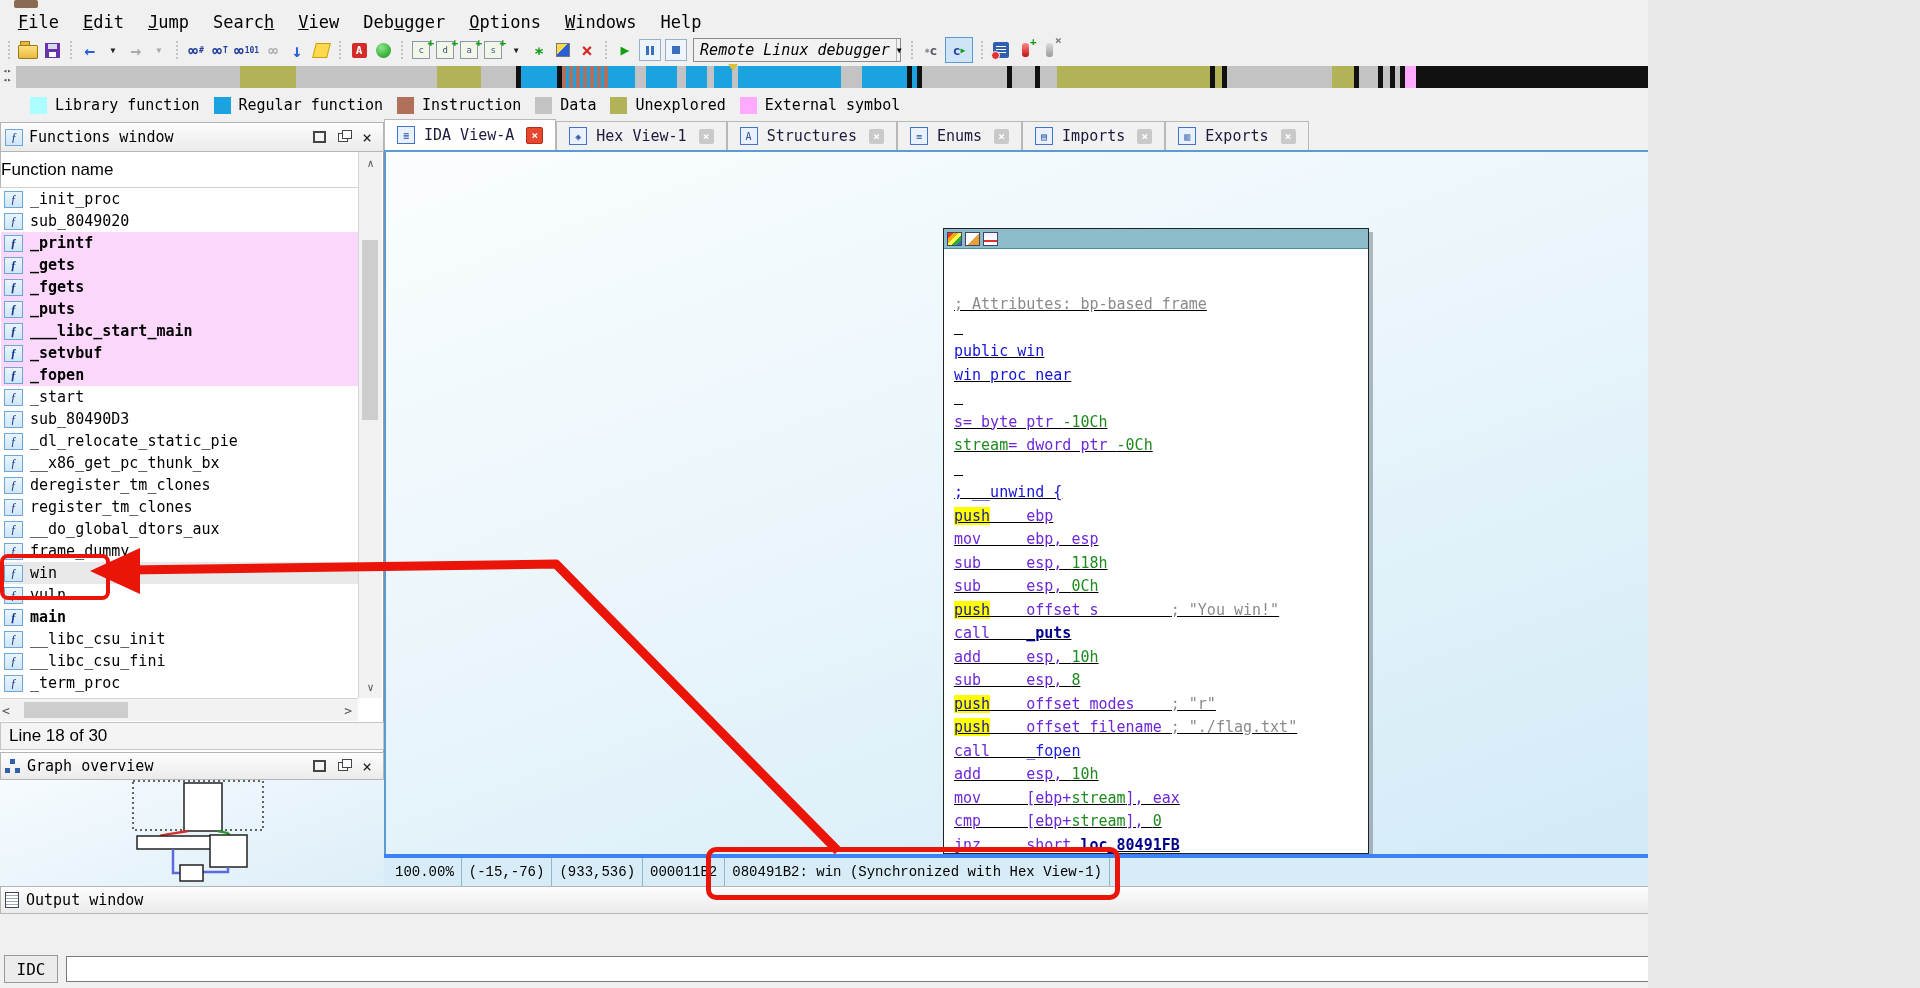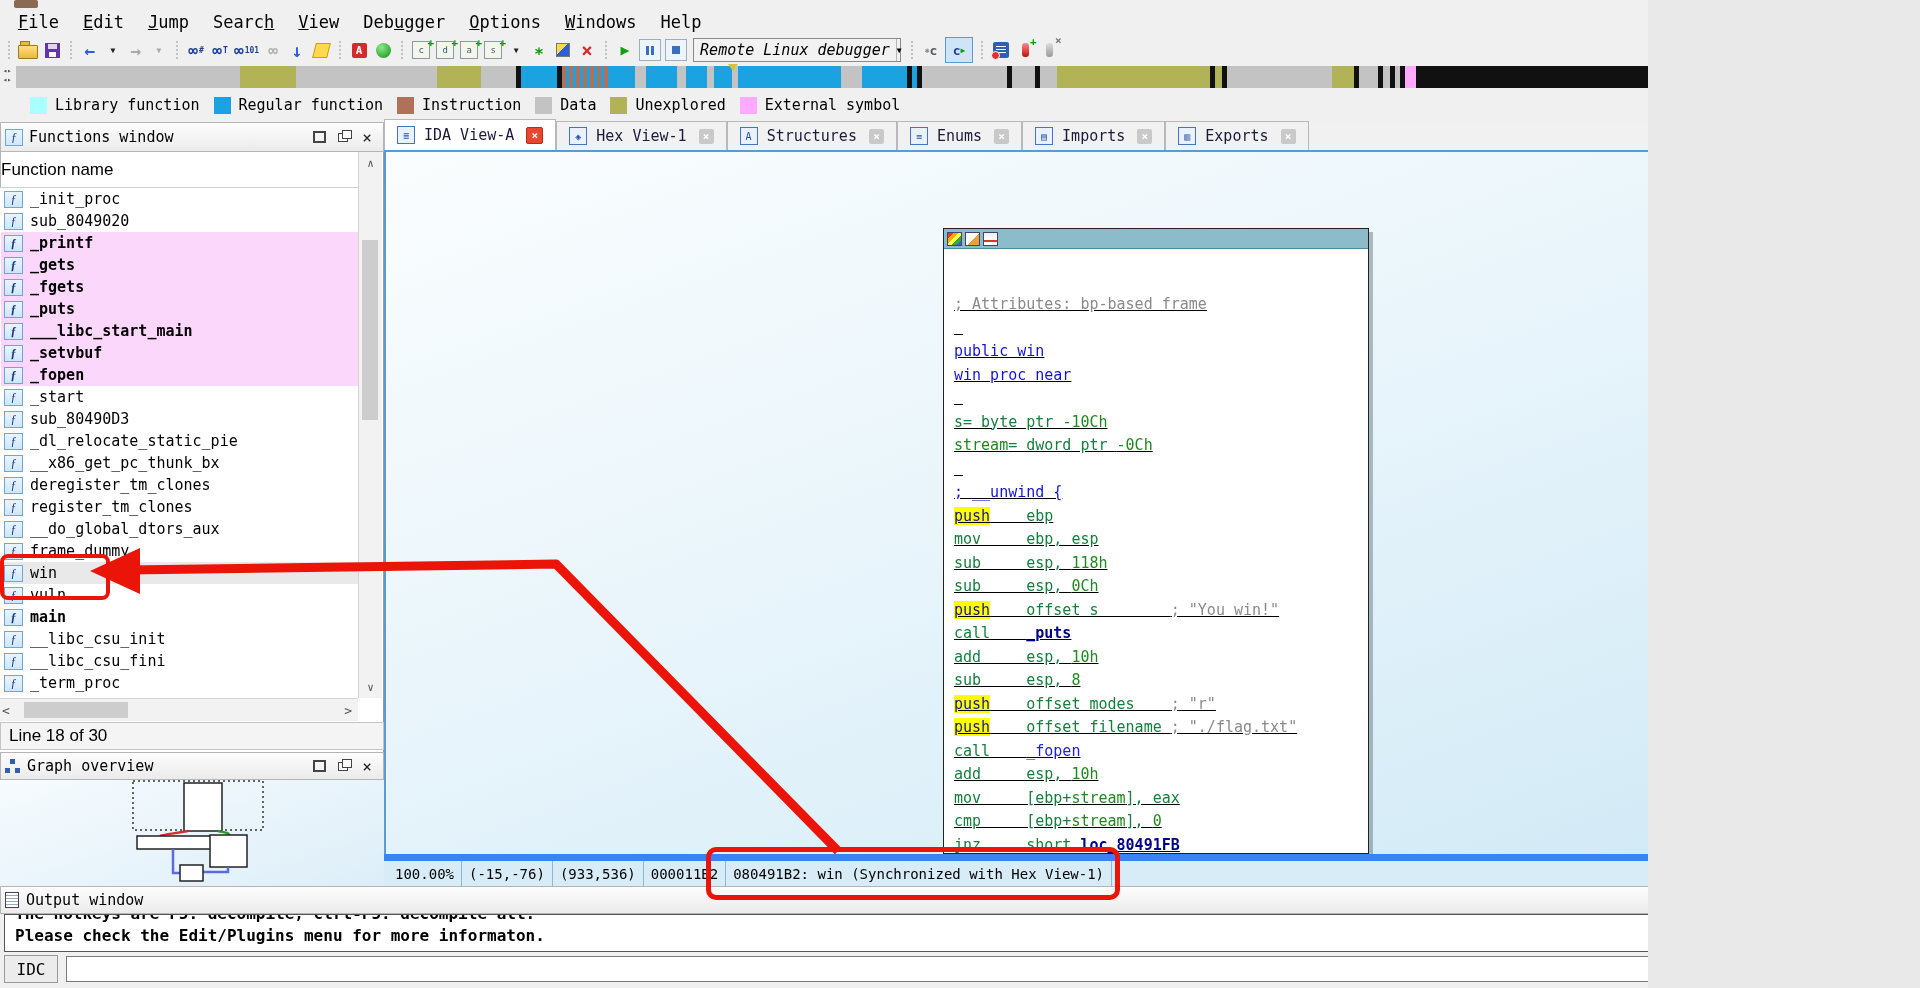--- a/index.html
+++ b/index.html
@@ -121,28 +121,28 @@
   #node{position:absolute;left:557px;top:76px;width:424px;height:624px;background:#fff;border:1px solid #222;box-shadow:4px 4px 0 rgba(90,110,120,.45);text-decoration:underline;}
   #node-title{height:19px;background:#8cbcc9;border-bottom:1px solid #4e8a99;display:flex;align-items:center;gap:3px;padding-left:3px;}
   .nticon{width:13px;height:12px;border:1px solid #446;}
   .nticon.rainbow{background:linear-gradient(135deg,#e33 0 20%,#fa0 20% 40%,#ff5 40% 60%,#3a3 60% 80%,#36c 80%);}
   .nticon.pencil2{background:linear-gradient(135deg,#fff 55%,#e8a13a 55%);}
   .nticon.chart{background:linear-gradient(#eef,#fff 60%,#d33 60% 75%,#fff 75%);}
   #node-body{padding:44px 0 0 10px;font-size:15px;line-height:23.5px;white-space:pre;}
   .dline{height:23.5px;}
   .tok.gr{color:#8a8a8a;}
   .tok.bl{color:#1414d8;}
-  .tok.nv{color:#15803d;}
+  .tok.nv{color:#6d28d9;}
   .tok.gn{color:#1e8a1e;}
   .tok.hl{color:#17179c;background:#ffff00;}
   .tok.bd{color:#000088;font-weight:bold;}
   .tok.fb{color:#1d1de8;}
 
   
-  #view-status{position:absolute;left:384px;top:854px;width:1536px;height:32px;background:#d8ecf7;border-top:7px solid #3b82f6;display:flex;align-items:stretch;padding-left:4px;font-size:14px;box-sizing:border-box;}
+  #view-status{position:absolute;left:384px;top:854px;width:1536px;height:32px;background:#d8ecf7;border-top:4px solid #3b82f6;display:flex;align-items:stretch;padding-left:4px;font-size:14px;box-sizing:border-box;font-family:Liberation Mono, monospace;}
   .vs-cell{display:flex;align-items:center;padding:0 7px;border-right:1px solid #8fb8cc;white-space:nowrap;}
 
   
   #output-win{position:absolute;left:0;top:886px;width:1920px;height:102px;background:#f0f0f0;}
   #out-title{position:absolute;left:0;top:0;width:1920px;height:28px;}
   .oicon{width:12px;height:14px;margin-right:7px;border:1px solid #445;background:repeating-linear-gradient(180deg,#fff 0 2px,#9ab 2px 3px);}
   #out-text{position:absolute;left:4px;top:28px;width:1888px;height:38px;background:#fff;border:1px solid #555;overflow:hidden;box-sizing:border-box;}
   #out-lines{margin-top:-12px;font-size:16px;font-weight:bold;line-height:22px;padding-left:10px;white-space:pre;}
   #out-scroll{position:absolute;left:1892px;top:28px;width:22px;height:38px;background:#f2f2f2;border:1px solid #c5c5c5;display:flex;flex-direction:column;align-items:center;justify-content:space-between;font-size:9px;color:#555;box-sizing:border-box;padding:2px 0;}
   #idc-row{position:absolute;left:0;top:66px;width:1920px;height:34px;display:flex;align-items:center;padding-left:4px;box-sizing:border-box;}
@@ -558,23 +558,20 @@
       <span class="wbtns">
         <span class="wbtn">
             <span class="sq"></span>
           </span>
         <span class="wbtn">
             <span class="flt"></span>
           </span>
         <span class="wbtn close">×</span>
       </span>
     </div>
-    <div id="out-text">
-      <div id="out-lines"><div class="out-line">The hotkeys are F5: decompile, ctrl-F5: decompile all.</div><div class="out-line">Please check the Edit/Plugins menu for more informaton.</div></div>
-    </div>
     <div id="out-scroll">
       <span>▲</span>
       <span>▼</span>
     </div>
     <div id="idc-row">
       <div id="idc-btn">IDC</div>
       <input id="idc-input" type="text" value="" style="">
     </div>
   </div>
 

